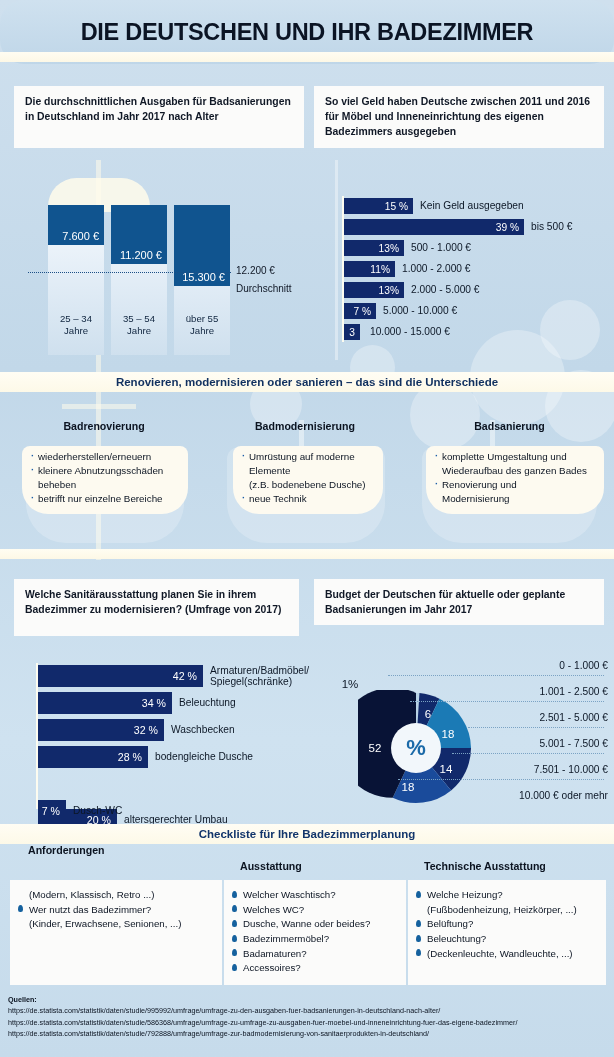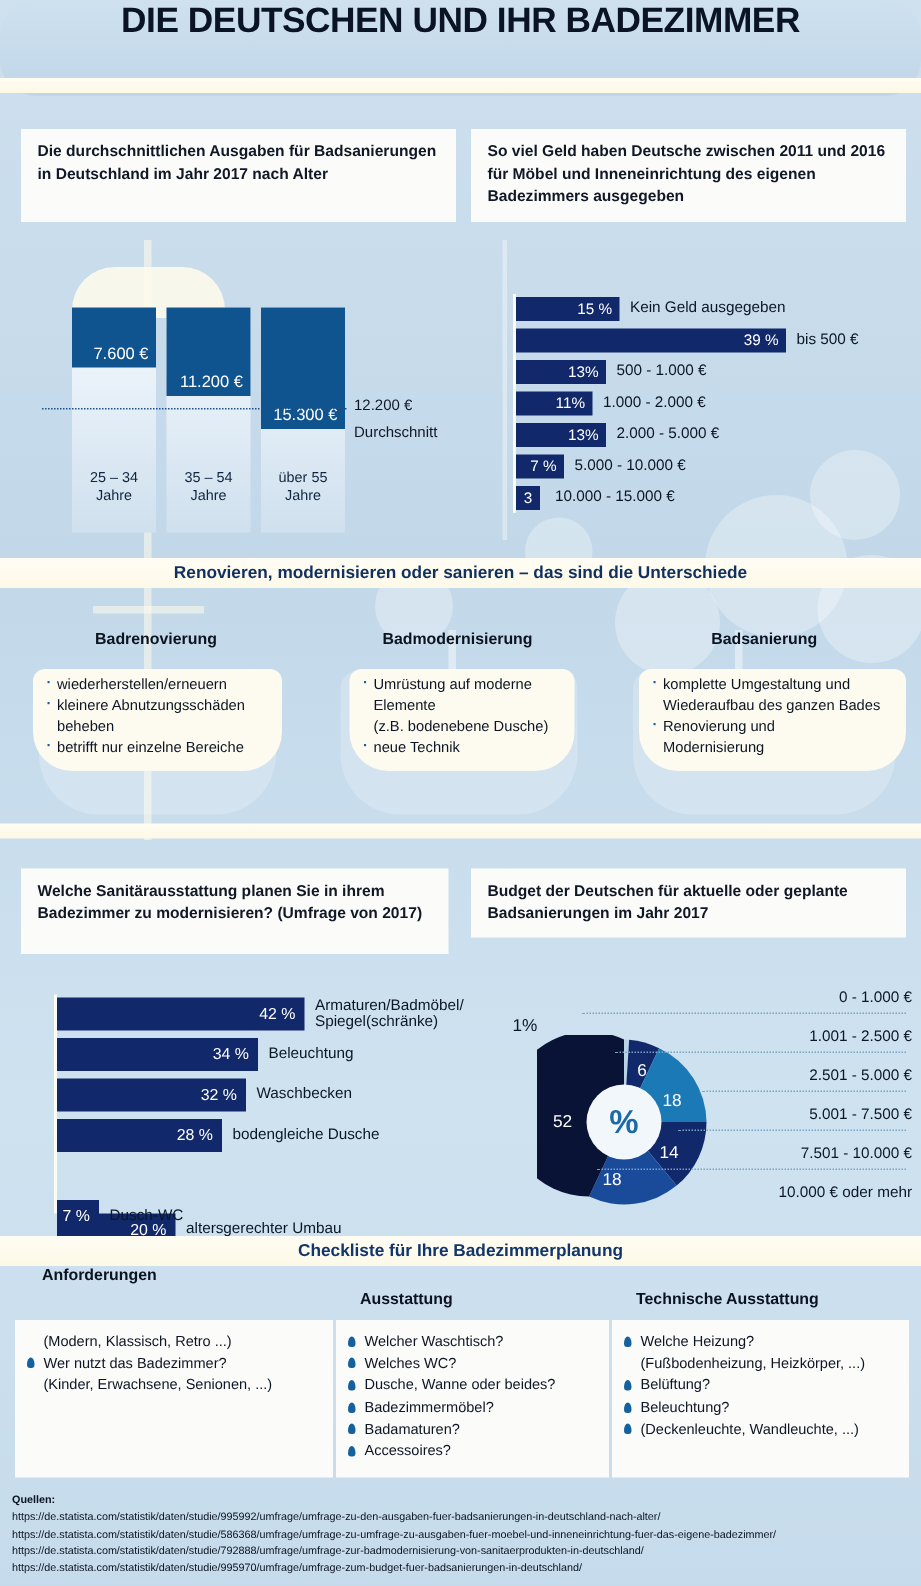--- a/index.html
+++ b/index.html
@@ -15,21 +15,21 @@
     overflow: hidden;
   }
   .bg-deco { position: absolute; pointer-events: none; }
   .bubble { border-radius: 50%; background: rgba(255,255,255,0.30); }
   .tub-ghost { background: rgba(255,255,255,0.22); }
 
   
   #hdr {
     position: absolute; left:0; top:0; width:614px; height:64px;
     background: linear-gradient(180deg,#cfe1ef,#bfd6e8);
-    display:flex; justify-content:center;border-radius:24px;
+    display:flex; align-items:center; justify-content:center;border-radius:24px;
   }
   #hdr-title {
     font-size: 23.5px; font-weight: bold; color:#0b1424;
     letter-spacing:-0.3px; white-space:nowrap;
   }
   .band {
     position:absolute; left:0; width:614px; height:10px;
     background: linear-gradient(180deg,#fffdf2,#fdf8e6);
   }
 
@@ -423,16 +423,15 @@
       <li><span class="drop"></span><span>Beleuchtung?</span></li>
       <li><span class="drop"></span><span>(Deckenleuchte, Wandleuchte, ...)</span></li>
     </ul>
   </div>
 
   <div id="src" style="top:994px;">
     <div class="h">Quellen:</div>
     <div class="u">https://de.statista.com/statistik/daten/studie/995992/umfrage/umfrage-zu-den-ausgaben-fuer-badsanierungen-in-deutschland-nach-alter/</div>
     <div class="u">https://de.statista.com/statistik/daten/studie/586368/umfrage/umfrage-zu-umfrage-zu-ausgaben-fuer-moebel-und-inneneinrichtung-fuer-das-eigene-badezimmer/</div>
     <div class="u">https://de.statista.com/statistik/daten/studie/792888/umfrage/umfrage-zur-badmodernisierung-von-sanitaerprodukten-in-deutschland/</div>
-    <div class="u">https://de.statista.com/statistik/daten/studie/995970/umfrage/umfrage-zum-budget-fuer-badsanierungen-in-deutschland/</div>
   </div>
 
 </div>
 
 </body></html>

